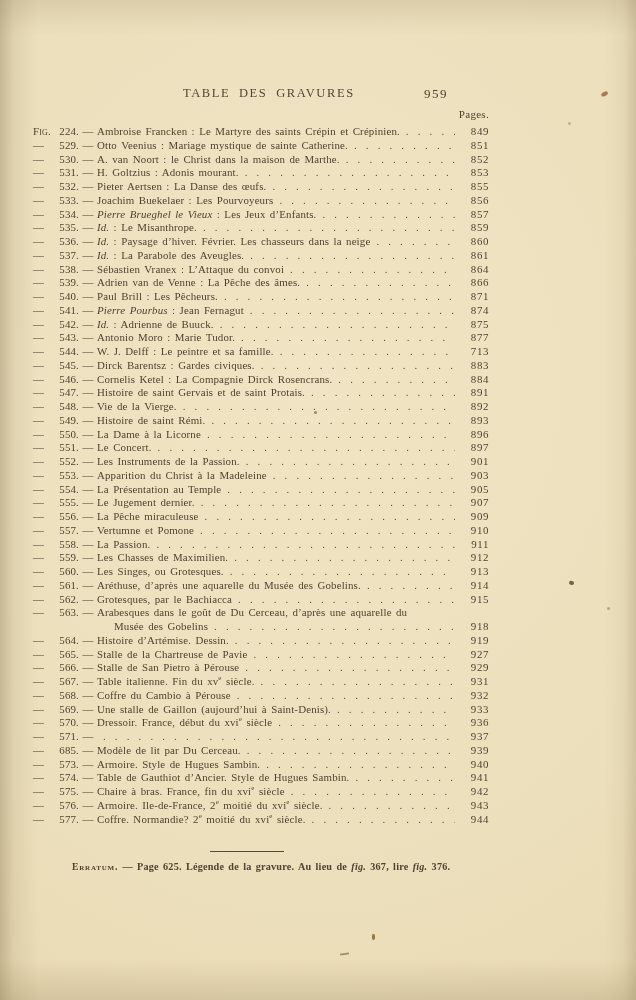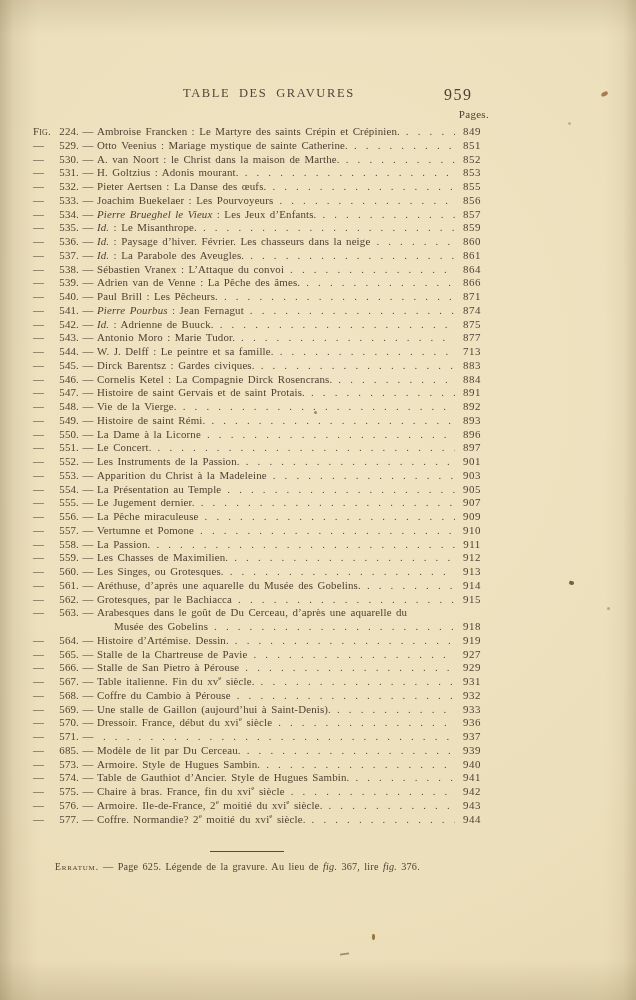--- a/index.html
+++ b/index.html
@@ -22,22 +22,22 @@
       linear-gradient(180deg, rgba(110,92,55,0.14) 0%, rgba(110,92,55,0.0) 3.5%),
       linear-gradient(0deg, rgba(110,92,55,0.18) 0%, rgba(110,92,55,0.0) 4%);
   }
   .running-title {
     position:absolute; top:86px; left:183px;
     font-size:12.5px; letter-spacing:1.6px; word-spacing:4px;
     color:#51453４;
     color:#51453a;
   }
   .folio {
-    position:absolute; top:86px; left:444px;
-    font-size:16px; letter-spacing:1.5px;
+    position:absolute; top:86px; left:424px;
+    font-size:13px; letter-spacing:1.5px;
   }
   .pages-label {
     position:absolute; top:108px; right:147px;
     font-size:11px; letter-spacing:0.3px;
   }
   .toc {
     position:absolute; top:125px; left:33px; width:456px;
   }
   .row {
     display:flex; align-items:baseline;
@@ -52,29 +52,30 @@
   .dash { flex:0 0 18px; text-align:center; }
   .label { flex:0 0 auto; }
   .label i { }
   .label sup, .err sup { font-size:7px; vertical-align:super; line-height:0; }
   .cont-indent { flex:0 0 81px; }
   .dots {
     flex:1 1 auto; overflow:hidden; white-space:nowrap;
     letter-spacing:2.2px; word-spacing:2px; padding-left:6px;
     min-width:0;
   }
-  .pg { flex:0 0 34px; text-align:center; letter-spacing:0.6px; }
+  .pg { flex:0 0 34px; text-align:right; letter-spacing:0.6px; }
   .rule {
     position:absolute; top:851px; left:210px; width:74px;
     border-top:1.3px solid #564a39;
   }
   .err {
-    position:absolute; top:861px; left:55px;
+    position:absolute; top:861px; left:72px;
     font-size:10.2px; letter-spacing:0.2px; word-spacing:1.5px;
     white-space:nowrap;
+    font-weight:bold;
   }
   .err .sc { font-size:9.6px; letter-spacing:0.8px; }
   .err i { font-style:italic; }
   .speck { position:absolute; pointer-events:none; }
   .speck.red-mark { top:92px; left:601px; width:7px; height:4px; border-radius:60% 40% 50% 50%; background:#9c5f3b; transform:rotate(-25deg); opacity:0.8; }
   .speck.s1 { top:581px; left:569px; width:5px; height:4px; border-radius:50% 40% 60% 50%; background:#5e5030; opacity:0.85; transform:rotate(15deg); }
   .speck.s2 { top:934px; left:372px; width:3px; height:6px; border-radius:40%; background:#8a6a33; opacity:0.9; }
   .speck.s3 { top:953px; left:340px; width:9px; height:1.5px; background:rgba(92,78,46,0.55); transform:rotate(-8deg); }
   .speck.s4 { top:607px; left:607px; width:3px; height:3px; border-radius:50%; background:rgba(100,85,50,0.4); }
   .speck.s5 { top:411px; left:314px; width:3px; height:3px; border-radius:50%; background:rgba(90,75,45,0.6); }

